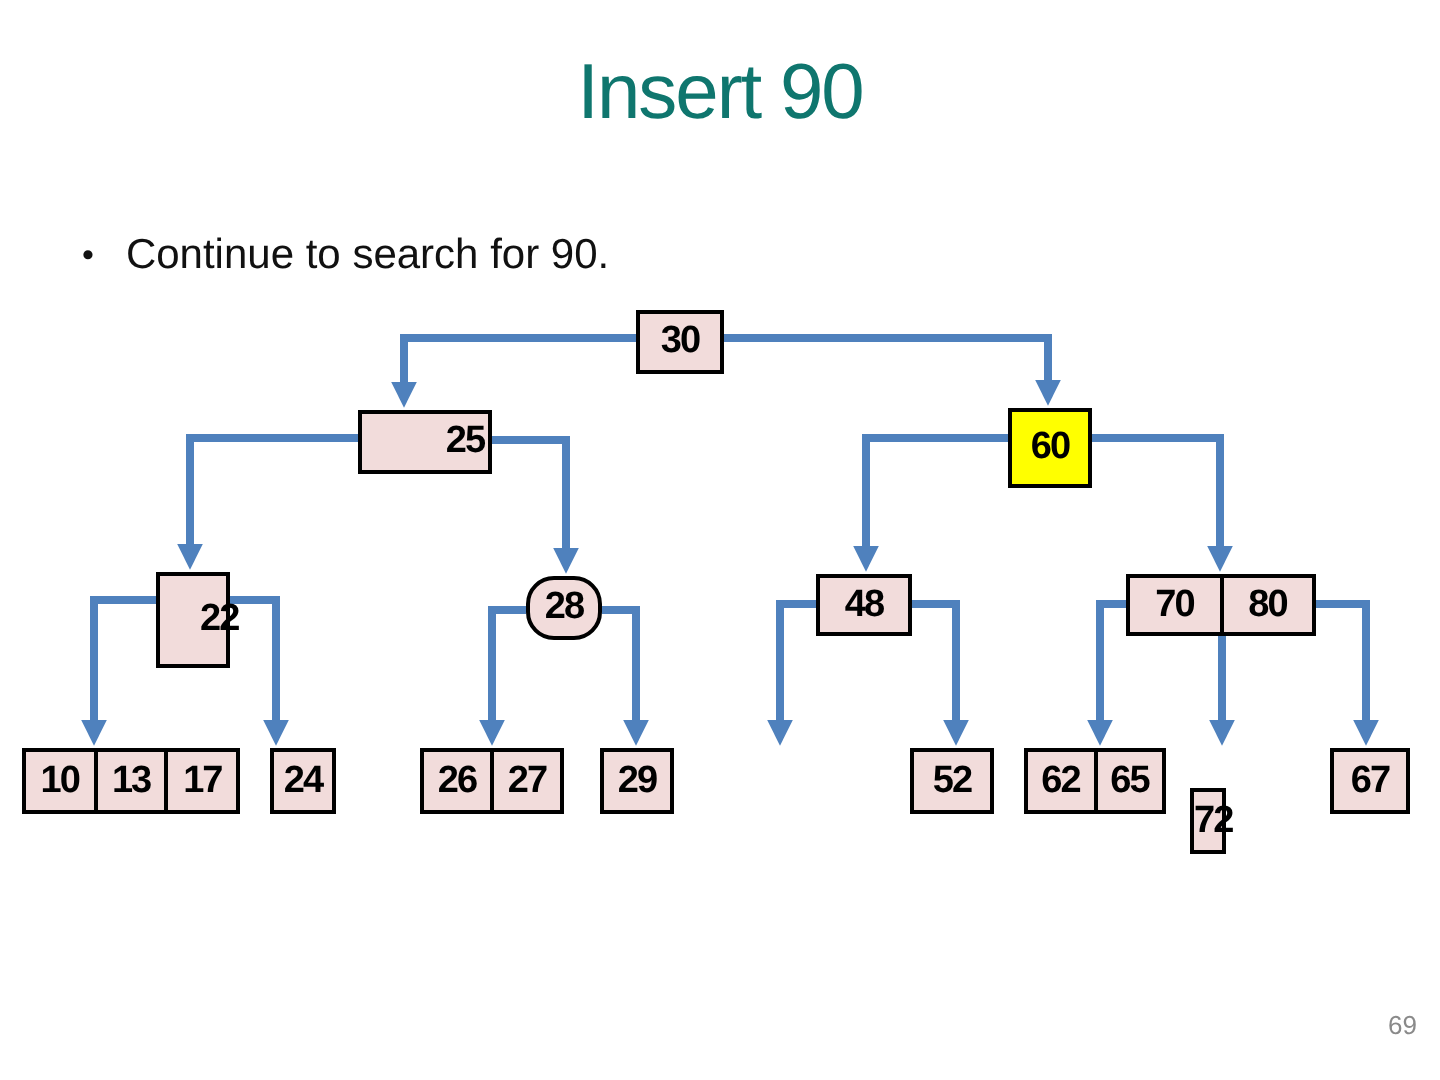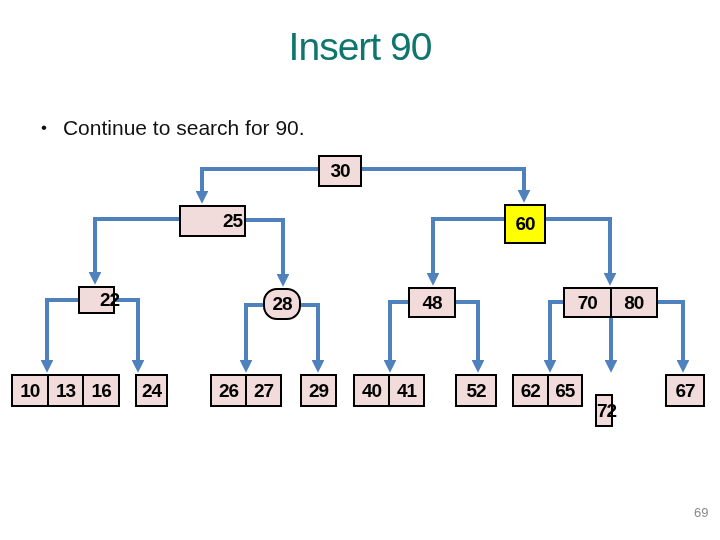--- a/index.html
+++ b/index.html
@@ -84,52 +84,48 @@
     <div class="cell">30</div>
   </div>
 
   <div class="node" style="left:179px; top:205px; width:67px; height:32px;padding-left:40px;">
     <div class="cell">25</div>
   </div>
   <div class="node highlight" style="left:504px; top:204px; width:42px; height:40px;">
     <div class="cell">60</div>
   </div>
 
-  <div class="node" style="left:78px; top:286px; width:37px; height:28px;padding-left:20px;">
+  <div class="node" style="left:78px; top:286px; width:37px; height:48px;padding-left:20px;">
     <div class="cell">22</div>
   </div>
   <div class="node" style="left:263px; top:288px; width:38px; height:32px;border-radius:14px;">
     <div class="cell">28</div>
   </div>
   <div class="node" style="left:408px; top:287px; width:48px; height:31px;">
     <div class="cell">48</div>
   </div>
   <div class="node" style="left:563px; top:287px; width:95px; height:31px;">
     <div class="cell">70</div>
     <div class="cell">80</div>
   </div>
 
   <div class="node" style="left:11px; top:374px; width:109px; height:33px;">
     <div class="cell">10</div>
     <div class="cell">13</div>
-    <div class="cell">16</div>
+    <div class="cell">17</div>
   </div>
   <div class="node" style="left:135px; top:374px; width:33px; height:33px;">
     <div class="cell">24</div>
   </div>
   <div class="node" style="left:210px; top:374px; width:72px; height:33px;">
     <div class="cell">26</div>
     <div class="cell">27</div>
   </div>
   <div class="node" style="left:300px; top:374px; width:37px; height:33px;">
     <div class="cell">29</div>
-  </div>
-  <div class="node" style="left:353px; top:374px; width:72px; height:33px;">
-    <div class="cell">40</div>
-    <div class="cell">41</div>
   </div>
   <div class="node" style="left:455px; top:374px; width:42px; height:33px;">
     <div class="cell">52</div>
   </div>
   <div class="node" style="left:512px; top:374px; width:71px; height:33px;">
     <div class="cell">62</div>
     <div class="cell">65</div>
   </div>
   <div class="node" style="left:595px; top:394px; width:18px; height:33px;">
     <div class="cell">72</div>

